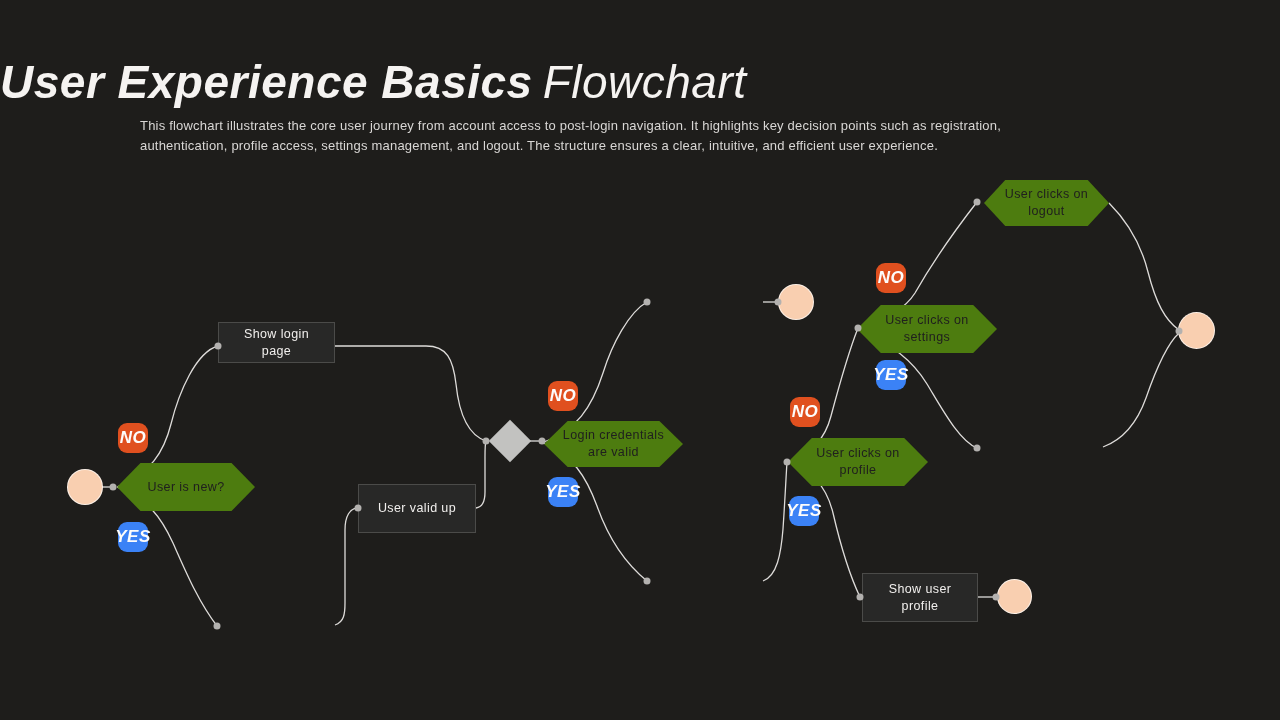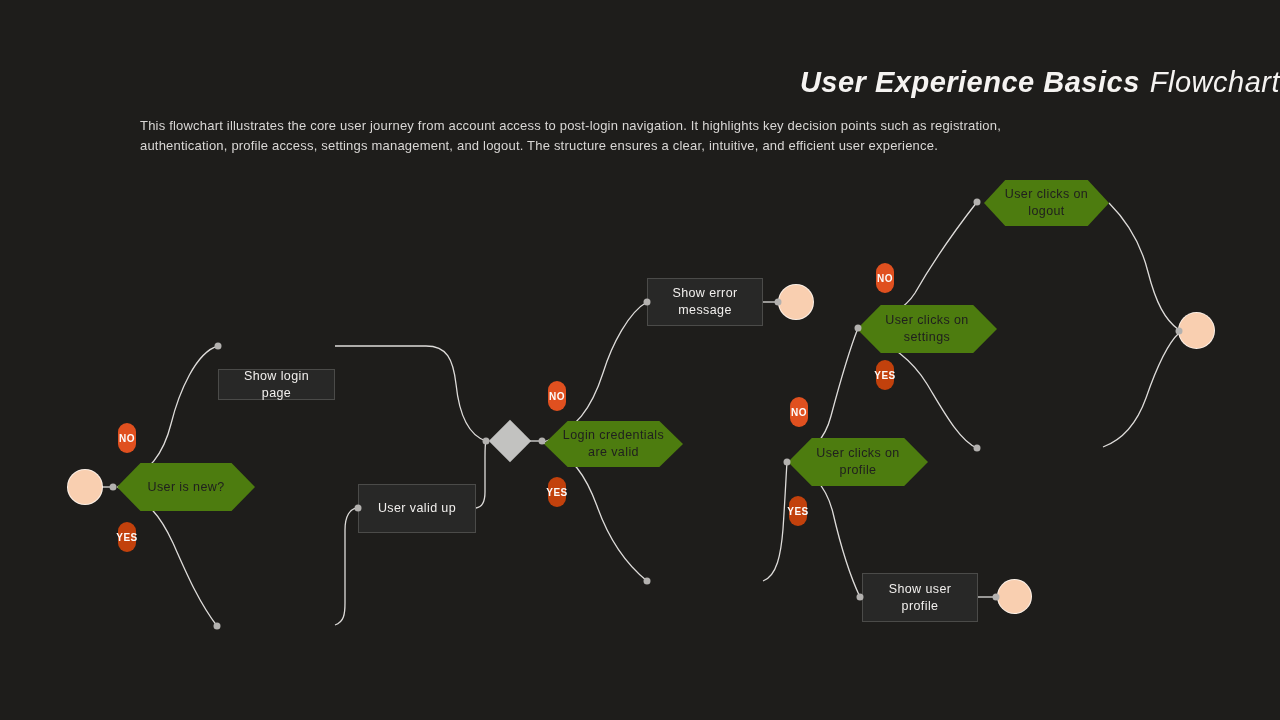--- a/index.html
+++ b/index.html
@@ -5,22 +5,22 @@
   html,body{margin:0;padding:0;}
   body{
     width:1280px;height:720px;overflow:hidden;position:relative;
     background:#1e1d1b;
     font-family:"Liberation Sans", sans-serif;
   }
   .stage{position:absolute;inset:0;width:1280px;height:720px;}
 
   
   .title{
-    position:absolute;top:58px;left:0;width:1280px;text-align:right;
-    font-size:29px;line-height:48px;color:#f5f3f1;font-style:italic;
+    position:absolute;top:58px;left:0;width:1280px;text-align:left;
+    font-size:46px;line-height:48px;color:#f5f3f1;font-style:italic;
     letter-spacing:0.5px;white-space:nowrap;
   }
   .title .bold{font-weight:800;}
   .title .light{font-weight:400;margin-left:10px;}
   .subtitle{
     position:absolute;top:116px;left:140px;width:1000px;
     font-size:13px;line-height:20px;color:#d9d7d5;white-space:pre-line;
     letter-spacing:0.2px;font-weight:400;
   }
 
@@ -37,26 +37,26 @@
     white-space:pre-line;box-sizing:border-box;
   }
   .hex{
     position:absolute;background:#4d7c0f;
     display:flex;align-items:center;justify-content:center;text-align:center;
     color:#20201e;font-size:12.5px;line-height:17px;letter-spacing:0.4px;
     white-space:pre-line;
     clip-path:polygon(0 50%, 17% 0, 83% 0, 100% 50%, 83% 100%, 17% 100%);
   }
   .badge{
-    position:absolute;width:18px;height:30px;border-radius:9px;
+    position:absolute;width:30px;height:30px;border-radius:9px;
     display:flex;align-items:center;justify-content:center;
-    color:#fdfcfb;font-size:10px;font-weight:600;letter-spacing:0.5px;z-index:4;
+    color:#fdfcfb;font-size:17px;font-weight:600;letter-spacing:0.5px;z-index:4;font-style:italic;
   }
   .badge.no{background:#e0501f;}
-  .badge.yes{background:#c2410c;}
+  .badge.yes{background:#3b82f6;}
   .circle{
     position:absolute;border-radius:50%;background:#f9cfb0;
     border:1px solid rgba(255,255,255,0.7);box-sizing:border-box;
   }
   .diamond{
     position:absolute;width:30px;height:30px;background:#c2c2c0;
     transform:rotate(45deg);
   }
 </style>
 </head>
@@ -103,25 +103,23 @@
     <div class="hex" style="left:117px;top:463px;width:138px;height:48px;"><span>User is new?</span></div>
     <div class="hex" style="left:544px;top:421px;width:139px;height:46px;"><span>Login credentials
 are valid</span></div>
     <div class="hex" style="left:788px;top:438px;width:140px;height:48px;"><span>User clicks on
 profile</span></div>
     <div class="hex" style="left:857px;top:305px;width:140px;height:48px;"><span>User clicks on
 settings</span></div>
     <div class="hex" style="left:984px;top:180px;width:125px;height:46px;"><span>User clicks on
 logout</span></div>
 
-    <div class="box" style="left:218px;top:322px;width:117px;height:31px;margin-top:47px;"><span>Show login
+    <div class="box" style="left:218px;top:322px;width:117px;height:41px;"><span>Show login
 page</span></div>
     <div class="box" style="left:358px;top:484px;width:118px;height:49px;"><span>User valid up</span></div>
-    <div class="box" style="left:647px;top:278px;width:116px;height:48px;"><span>Show error
-message</span></div>
     <div class="box" style="left:862px;top:573px;width:116px;height:49px;"><span>Show user
 profile</span></div>
 
     <div class="badge no" style="left:118px;top:423px;">NO</div>
     <div class="badge yes" style="left:118px;top:522px;">YES</div>
     <div class="badge no" style="left:548px;top:381px;">NO</div>
     <div class="badge yes" style="left:548px;top:477px;">YES</div>
     <div class="badge no" style="left:790px;top:397px;">NO</div>
     <div class="badge yes" style="left:789px;top:496px;">YES</div>
     <div class="badge no" style="left:876px;top:263px;">NO</div>

